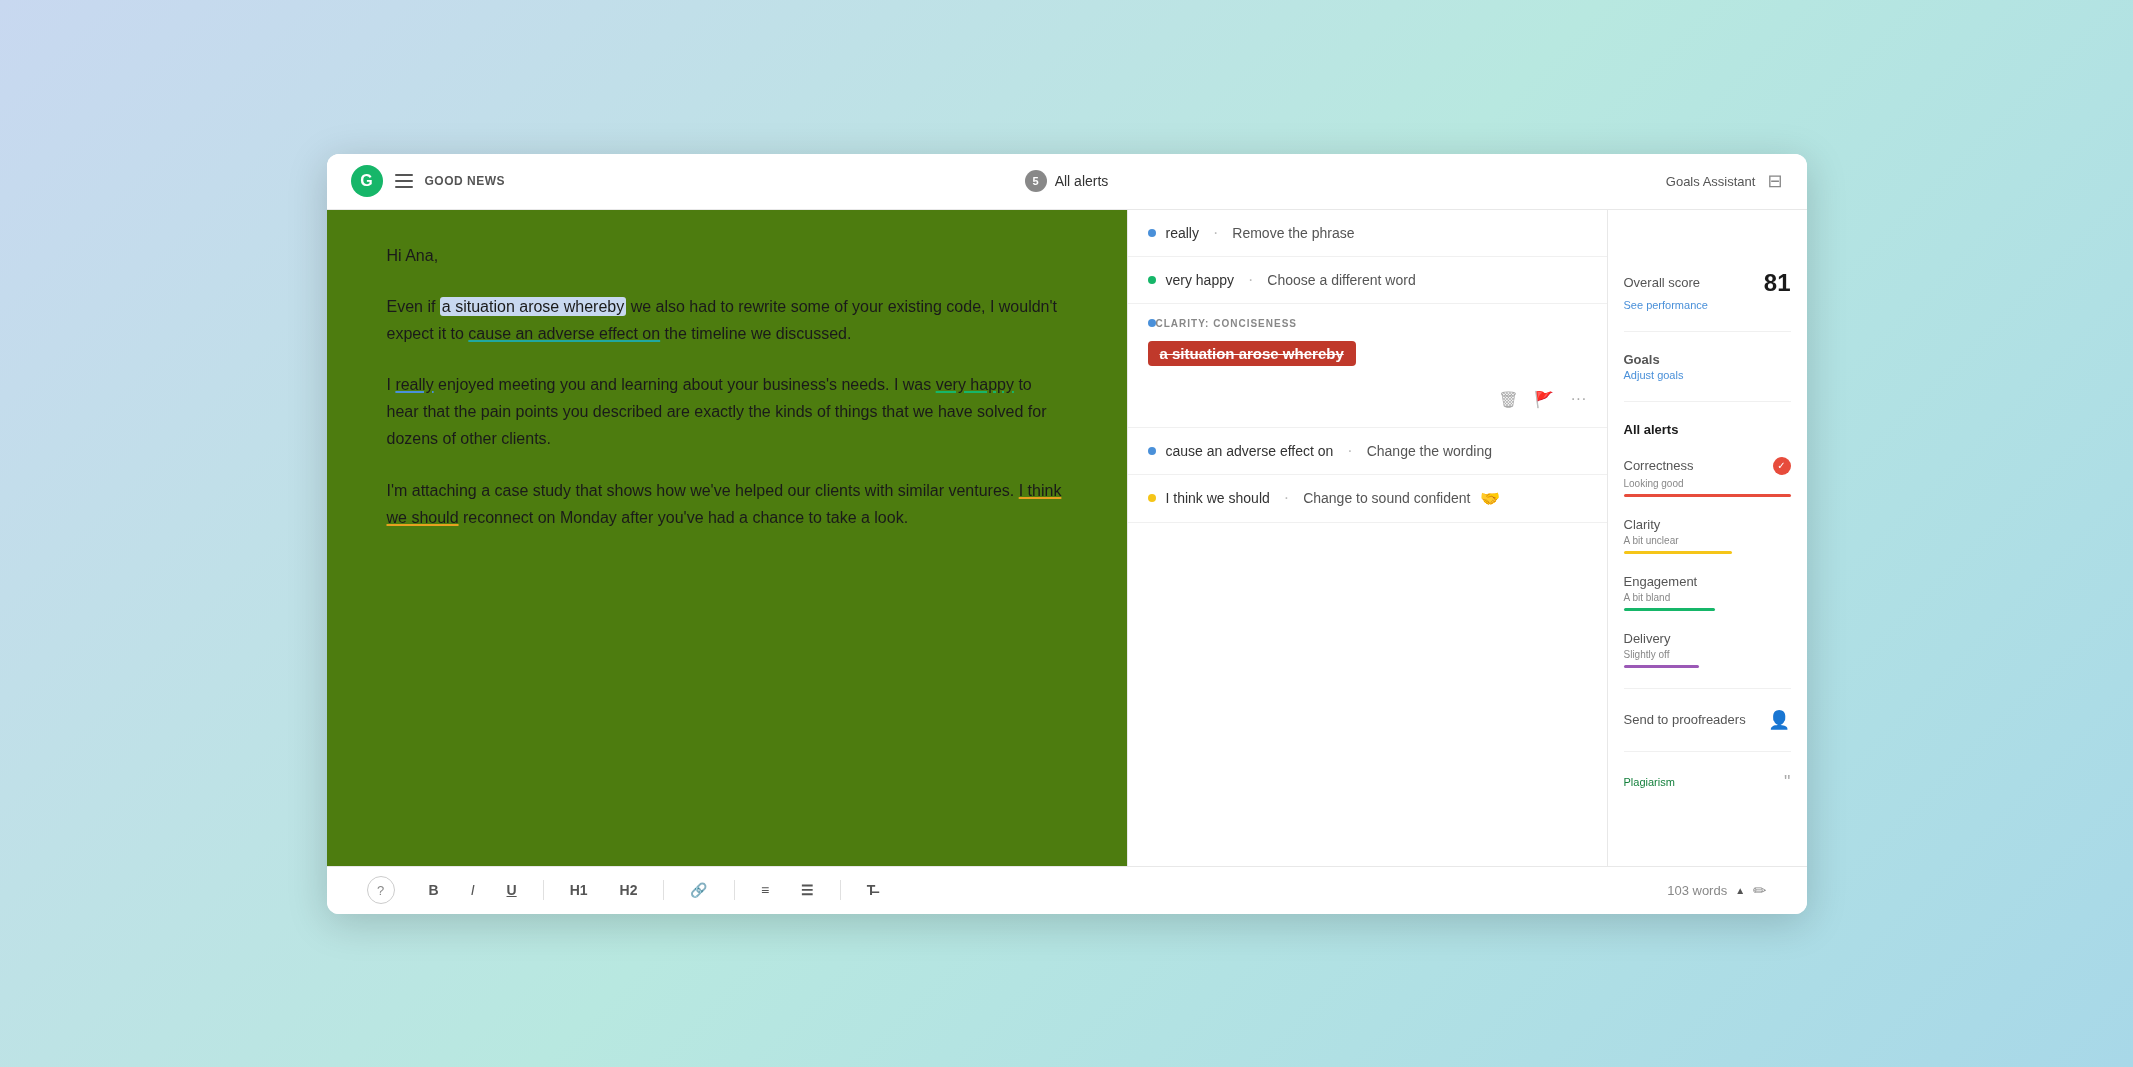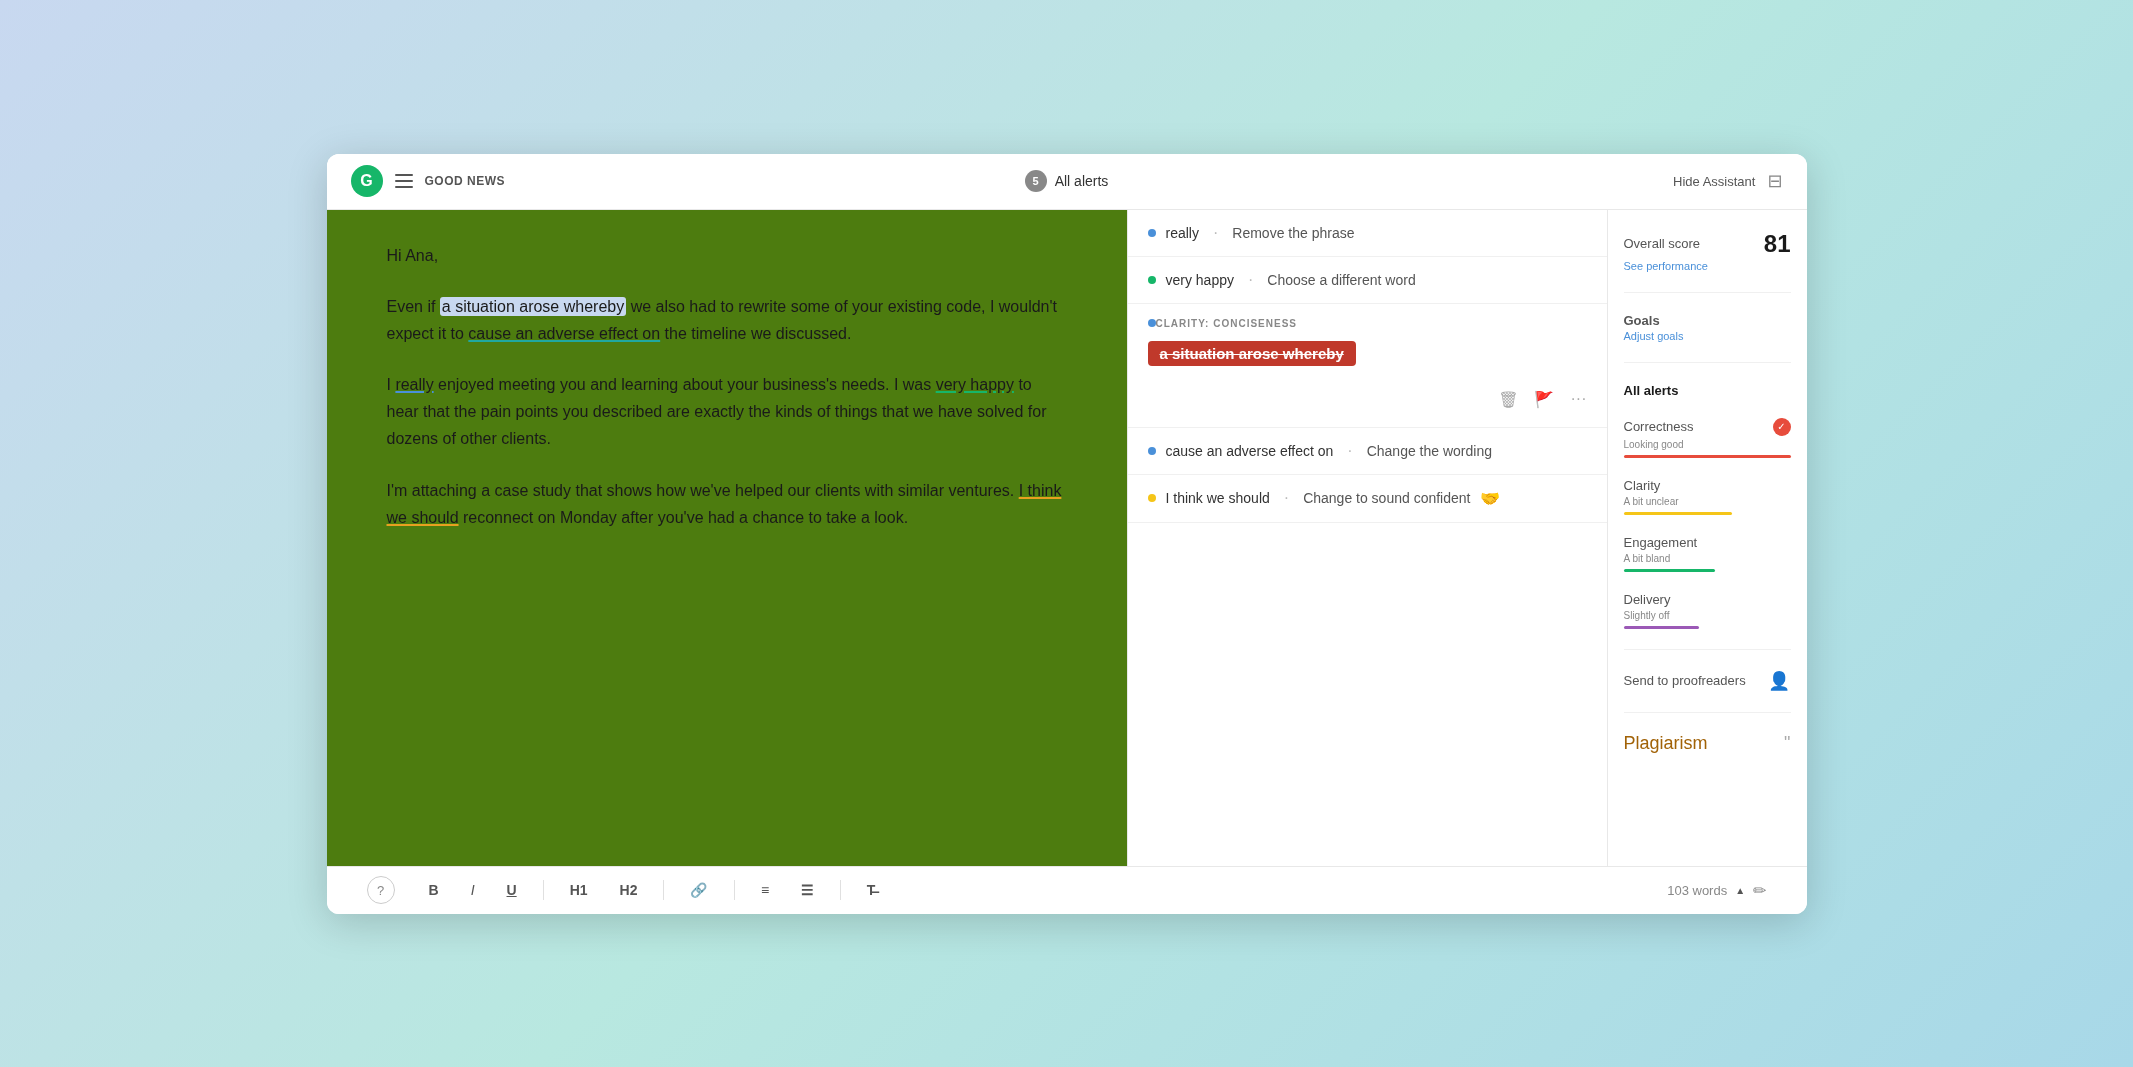--- a/index.html
+++ b/index.html
@@ -260,20 +260,21 @@
       gap: 20px;
     }
     .score-section {
       display: flex;
       flex-direction: column;
     }
     .score-header {
       display: flex;
       align-items: center;
       justify-content: space-between;
+      margin-top: 39px;
     }
     .score-label {
       font-size: 13px;
       color: #555;
       font-weight: 500;
     }
     .score-number {
       font-size: 24px;
       font-weight: 700;
       color: #1a1a1a;
@@ -345,22 +346,22 @@
       font-size: 13px;
       color: #555;
     }
     .plagiarism-section {
       display: flex;
       align-items: center;
       justify-content: space-between;
       cursor: pointer;
     }
     .plagiarism-label {
-      font-size: 18px;
-      color: #a16207;
+      font-size: 11px;
+      color: #15803d;
     }
     
     .bottom-toolbar {
       height: 48px;
       border-top: 1px solid #e8e8e8;
       display: flex;
       align-items: center;
       padding: 0 40px;
       gap: 20px;
       flex-shrink: 0;
@@ -429,21 +430,21 @@
       </div>
       <span class="doc-title">GOOD NEWS</span>
     </div>
     <div class="header-center">
       <div class="alerts-badge">
         <div class="alert-count">5</div>
         <span class="alerts-label">All alerts</span>
       </div>
     </div>
     <div class="header-right">
-      <span class="hide-assistant">Hide Assistant</span>
+      <span class="hide-assistant">Goals Assistant</span>
       <span class="layout-icon">⊟</span>
     </div>
   </div>
 
   <div class="main-content">
 
     <div class="editor-area">
       <div class="editor-content">
         <p>Hi Ana,</p>
         <p>

